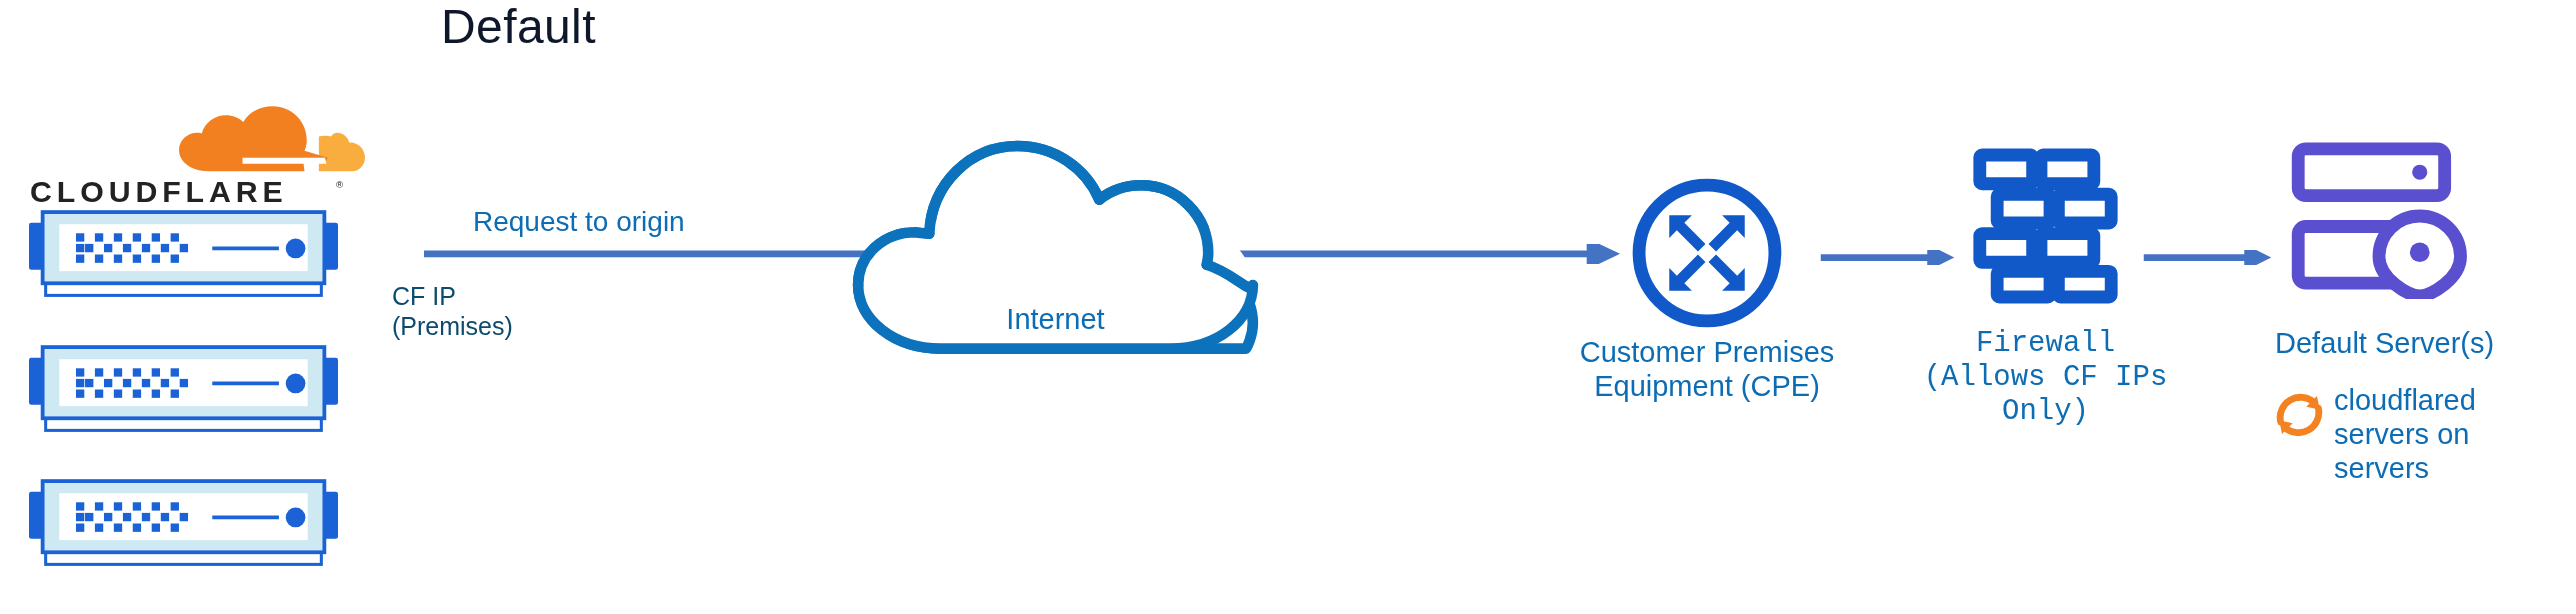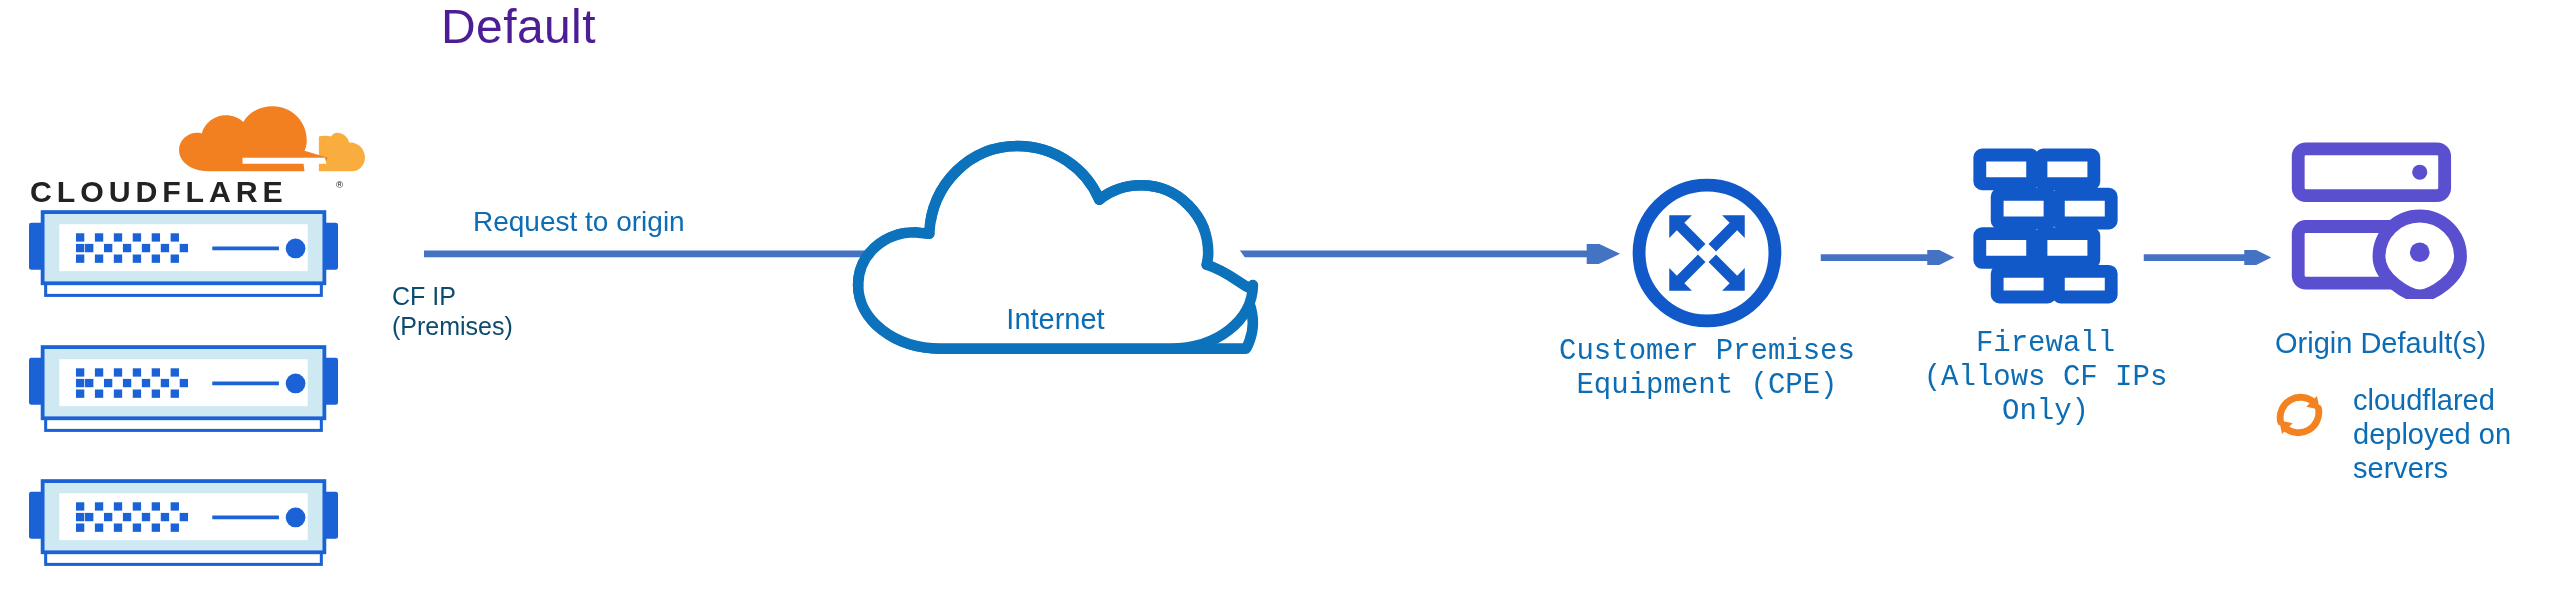--- a/index.html
+++ b/index.html
@@ -17,21 +17,21 @@
     background: #ffffff;
     overflow: hidden;
   }
   .abs { position: absolute; }
 
   
   #diagram-title {
     left: 441px;
     top: -1.5px;
     font-size: 48px;
-    color: #4c1d95;
+    color: #0f172a;
     letter-spacing: 0.4px;
     white-space: nowrap;
   }
 
   
   #cf-logo {
     left: 30px;
     top: 106px;
     width: 318px;
     height: 98px;
@@ -104,21 +104,20 @@
   
   #cpe-icon { left: 1627px; top: 173px; width: 160px; height: 160px; }
   #cpe-label {
     left: 1510px;
     top: 335px;
     width: 394px;
     text-align: center;
     font-size: 29px;
     color: #0c6cb4;
     line-height: 1.18;
-    font-family: Liberation Mono, monospace;
   }
 
   
   #arrow-cpe-fw { left: 1820px; top: 250px; width: 135px; height: 15px; }
 
   
   #firewall-icon { left: 1973px; top: 148px; width: 145px; height: 156px; }
   #firewall-label {
     left: 1879px;
     top: 327px;
@@ -143,21 +142,21 @@
     white-space: nowrap;
   }
 
   
   #cloudflared-note {
     left: 2270px;
     top: 384px;
     width: 288px;
     display: flex;
     align-items: flex-start;
-    gap: 24px;
+    gap: 5px;
   }
   #cloudflared-sync-icon {
     flex: 0 0 auto;
     width: 59px;
     height: 56px;
     margin-top: 3px;
   }
   #cloudflared-text {
     font-size: 29px;
     color: #0c6cb4;
@@ -358,30 +357,30 @@
   </svg>
 
   <svg class="abs" id="origin-icon" viewBox="0 0 240 208">
     <rect x="9" y="9" width="194" height="62" rx="10" fill="none" stroke="#5a4fcf" stroke-width="17"></rect>
     <circle cx="170" cy="40" r="10" fill="#5a4fcf"></circle>
     <path d="M9 122 L9 177 a10 10 0 0 0 10 10 L140 187 M9 122 a10 10 0 0 1 10 -10 L150 112" fill="none" stroke="#5a4fcf" stroke-width="17" stroke-linecap="round"></path>
     <path d="M146 105 L146 193" fill="none" stroke="#5a4fcf" stroke-width="0"></path>
     <path d="M170 98 C200 98 224 122 224 152 C224 180 186 204 170 204 C154 204 116 180 116 152 C116 122 140 98 170 98 Z" fill="#ffffff" stroke="#5a4fcf" stroke-width="17" stroke-linejoin="round"></path>
     <circle cx="170" cy="146" r="13" fill="#5a4fcf"></circle>
   </svg>
-  <div class="abs" id="origin-label">Origin Default(s)</div>
+  <div class="abs" id="origin-label">Default Server(s)</div>
 
   <div class="abs" id="cloudflared-note">
     <svg id="cloudflared-sync-icon" viewBox="0 0 78 74">
       <path d="M14 46 A27 27 0 0 1 58 20" fill="none" stroke="#f58220" stroke-width="9" stroke-linecap="round"></path>
       <polygon points="62,12 66,30 48,26" fill="#f58220"></polygon>
       <path d="M64 28 A27 27 0 0 1 20 54" fill="none" stroke="#f58220" stroke-width="9" stroke-linecap="round"></path>
       <polygon points="16,62 12,44 30,48" fill="#f58220"></polygon>
     </svg>
     <div id="cloudflared-text">
       <div>cloudflared</div>
-      <div>deployed on</div>
+      <div>servers on</div>
       <div>servers</div>
     </div>
   </div>
 
 </div>
 
 
 </body></html>

